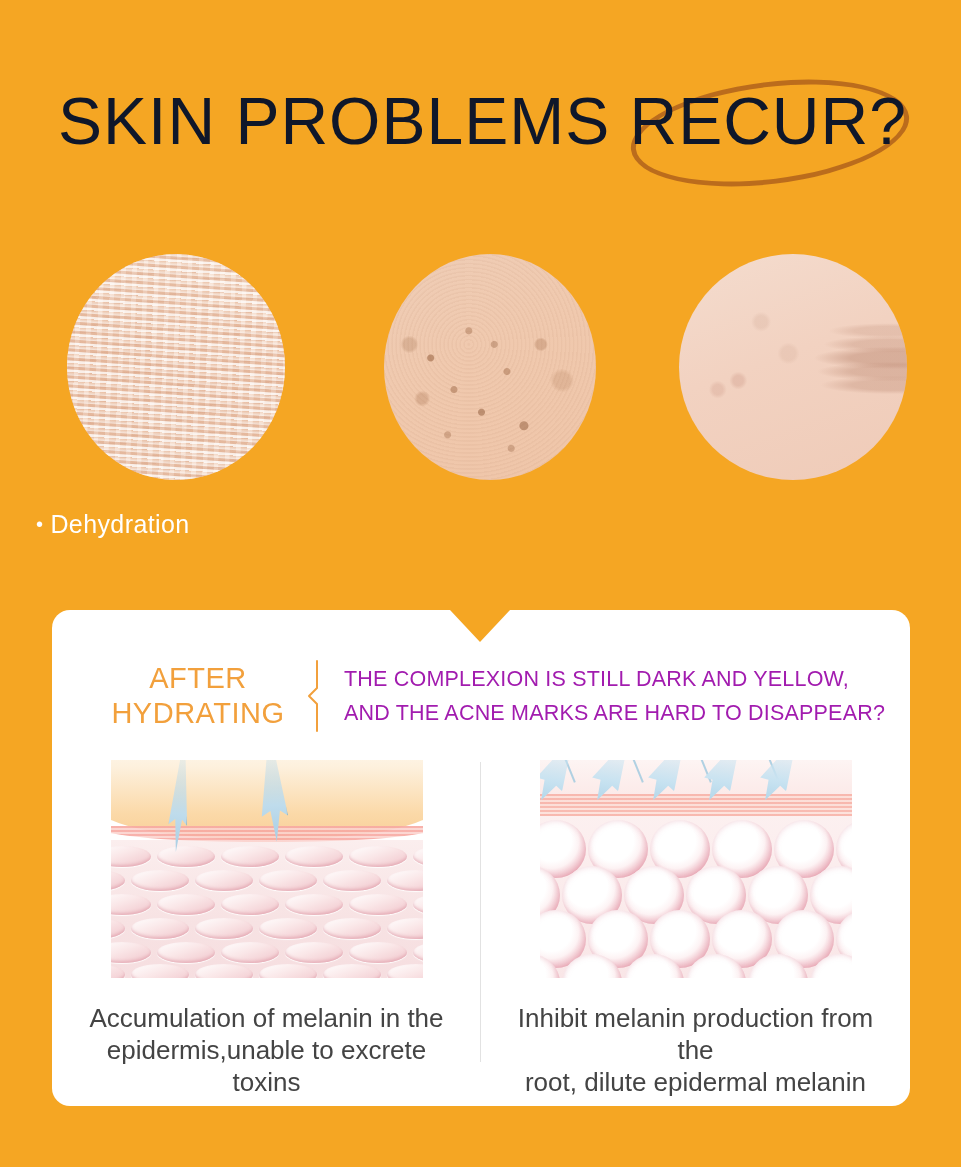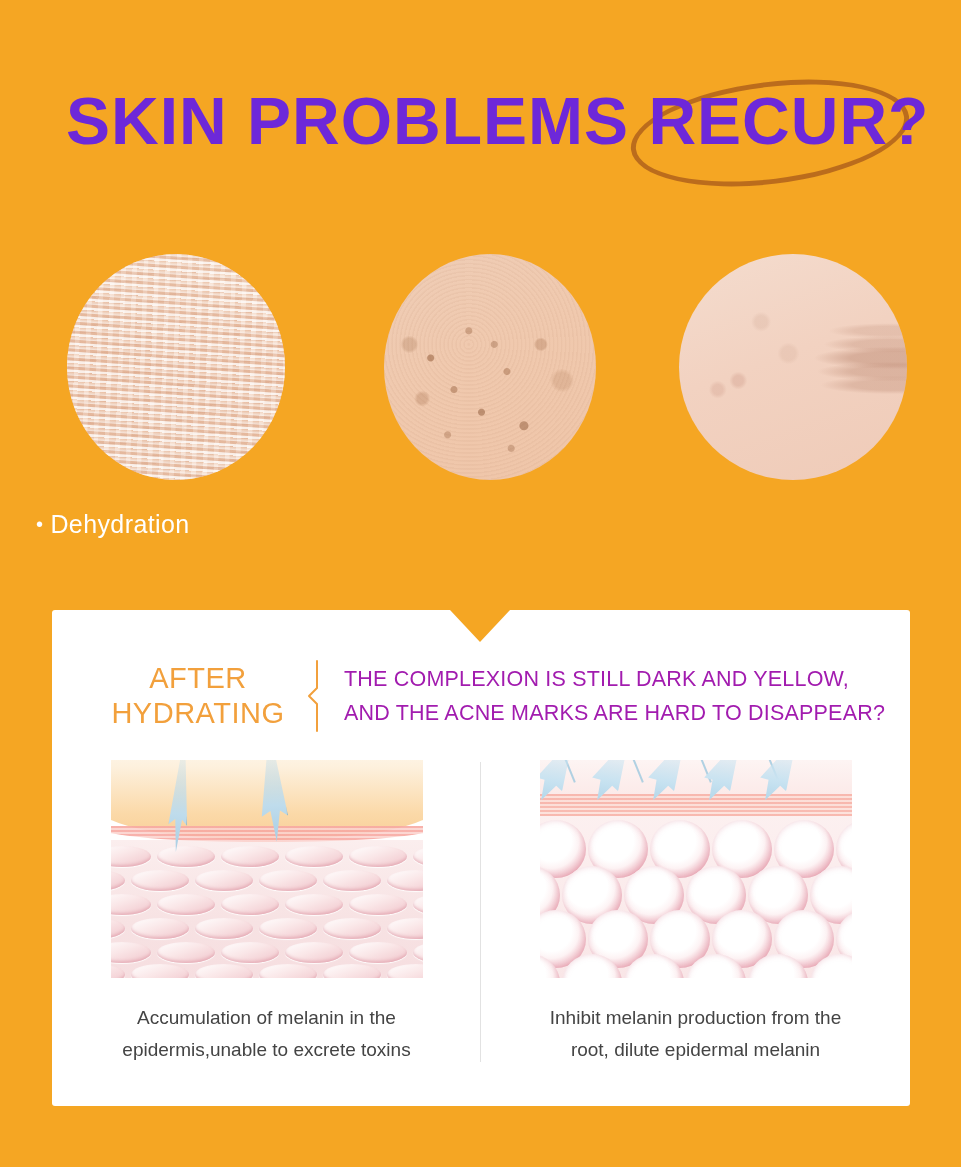--- a/index.html
+++ b/index.html
@@ -18,27 +18,27 @@
   
   .title-wrap {
     position: absolute;
     left: 0;
     top: 78px;
     width: 961px;
     height: 110px;
   }
   .title-text {
     position: absolute;
-    left: 66px;
+    left: 58px;
     top: 0;
     font-size: 66px;
     line-height: 86px;
     letter-spacing: 1px;
-    color: #6d28d9;
-    font-weight: 700;
+    color: #0f172a;
+    font-weight: 400;
     white-space: nowrap;
     z-index: 2;
   }
   .title-circle {
     position: absolute;
     left: 630px;
     top: 4px;
     width: 280px;
     height: 102px;
     border: 5px solid #B5671C;
@@ -144,21 +144,21 @@
   }
 
   
   .card {
     position: absolute;
     left: 52px;
     top: 610px;
     width: 858px;
     height: 496px;
     background: #FFFFFF;
-    border-radius: 3px;
+    border-radius: 18px;
   }
   .card-notch {
     position: absolute;
     left: 398px;
     top: 0;
     width: 0;
     height: 0;
     border-left: 30px solid transparent;
     border-right: 30px solid transparent;
     border-top: 32px solid #F5A623;
@@ -223,21 +223,21 @@
     height: 218px;
     margin: 0 auto;
     position: relative;
     overflow: hidden;
     background: #FFFFFF;
   }
   .panel .cap {
     margin-top: 24px;
     text-align: center;
     color: #444444;
-    font-size: 19px;
+    font-size: 26px;
     line-height: 32px;
     font-weight: 400;
     white-space: pre-line;
     padding: 0 18px;
   }
 
   
   .d-surface {
     position: absolute; left: -12px; top: -40px;
     width: 336px; height: 120px;

